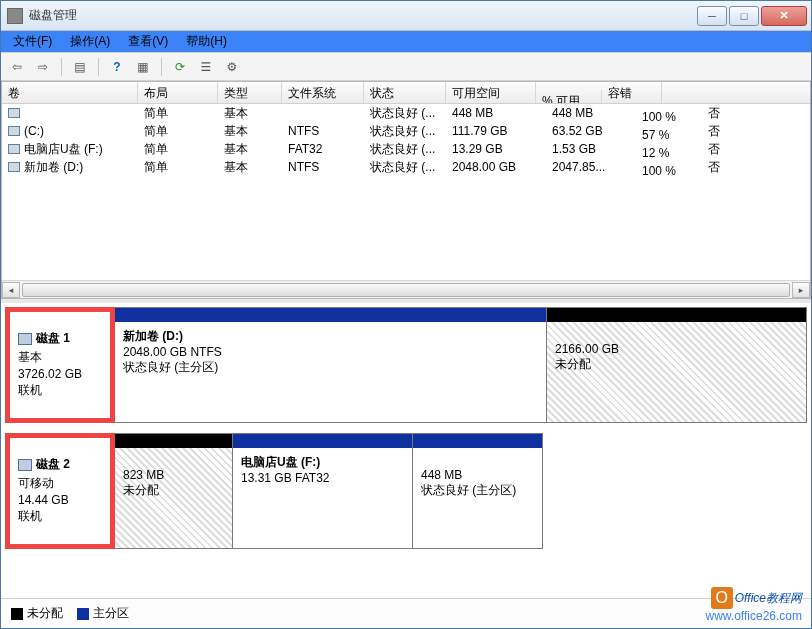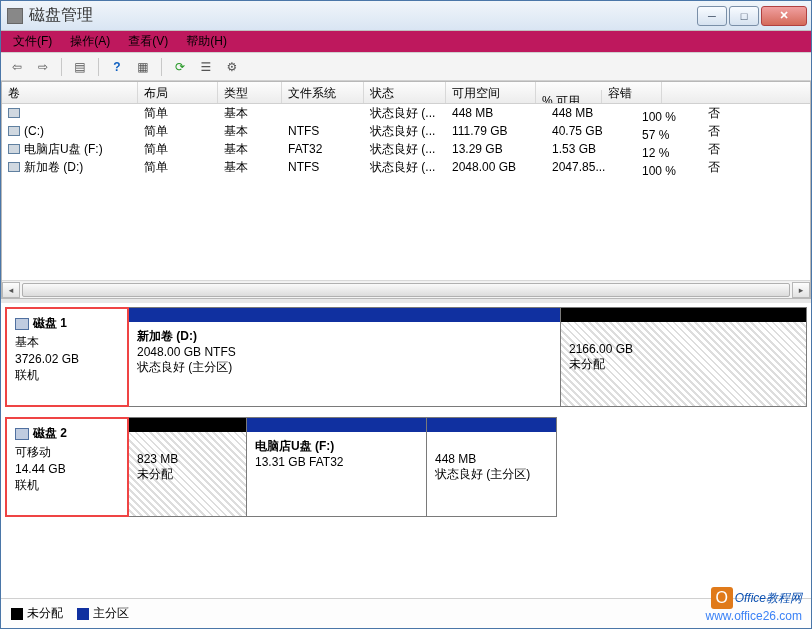--- a/index.html
+++ b/index.html
@@ -1,45 +1,45 @@
 <!DOCTYPE html>
 <html><head>
 <meta charset="utf-8">
 <style>
 * { box-sizing: border-box; margin: 0; padding: 0; font-family: "Microsoft YaHei", "SimSun", Tahoma, sans-serif; font-size: 12px; }
 body { background: #fff; width: 812px; height: 629px; overflow: hidden; position: relative; }
 .window { width: 812px; height: 629px; border: 1px solid #4a76a8; display: flex; flex-direction: column; background: #fff; }
 .titlebar { height: 30px; background: linear-gradient(to bottom, #f0f5fa, #d9e5f3); border-bottom: 1px solid #c0c0c0; display: flex; align-items: center; padding: 0 4px 0 6px; }
 .titlebar .app-icon { width: 16px; height: 16px; background: #888; border: 1px solid #666; margin-right: 6px; display: inline-block; }
-.titlebar .title { flex: 1; color: #333; font-size: 16px; }
+.titlebar .title { flex: 1; color: #333; font-size: 12px; }
 .win-btns { display: flex; gap: 2px; }
 .win-btn { width: 30px; height: 20px; border: 1px solid #7a8fa8; background: linear-gradient(to bottom,#f8fbff,#d6e2f0); border-radius: 3px; display: flex; align-items: center; justify-content: center; font-size: 11px; color: #3a4a60; cursor: default; }
 .win-btn.close { width: 46px; background: linear-gradient(to bottom,#f0a0a0,#d46a5a); border-color:#b04040; color:#fff; font-weight:bold; }
-.menubar { height: 22px; background: #be185d; border-bottom: 1px solid #d0d0d0; display: flex; align-items: flex-start; padding: 0 4px; gap: 2px; }
+.menubar { height: 22px; background: #3b82f6; border-bottom: 1px solid #d0d0d0; display: flex; align-items: flex-start; padding: 0 4px; gap: 2px; }
 .menu-item { padding: 2px 8px; cursor: default; }
 .toolbar { height: 28px; background: #f4f4f4; border-bottom: 1px solid #d0d0d0; display: flex; align-items: center; padding: 0 6px; gap: 6px; }
 .tb-btn { width: 20px; height: 20px; display: flex; align-items: center; justify-content: center; border: 1px solid transparent; cursor: default; color:#555; }
 .tb-sep { width: 1px; height: 18px; background: #c8c8c8; margin: 0 2px; }
 .content { flex: 1; display: flex; flex-direction: column; overflow: hidden; }
 .list-pane { height: 218px; border: 1px solid #b8b8b8; margin: 0; display: flex; flex-direction: column; background: #fff; position: relative; }
 .list-header { display: flex; background: linear-gradient(to bottom,#fdfdfd,#ececec); border-bottom: 1px solid #d0d0d0; height: 22px; flex-shrink: 0; }
 .list-header .col { border-right: 1px solid #d8d8d8; padding: 3px 6px; overflow: hidden; white-space: nowrap; text-overflow: ellipsis; }
 .list-body { flex: 1; overflow: hidden; }
 .list-row { display: flex; height: 18px; align-items: center; }
 .list-row .col { padding: 1px 6px; overflow: hidden; white-space: nowrap; text-overflow: ellipsis; display:flex; align-items:center; }
 .c0{width:136px;} .c1{width:80px;} .c2{width:64px;} .c3{width:82px;} .c4{width:82px;} .c5{width:100px;} .c6{width:90px;} .c7{width:66px;margin-top:8px;} .c8{width:60px;}
 .vol-icon{display:inline-block;width:12px;height:10px;background:#d0d8e0;border:1px solid #6080a0;margin-right:4px;}
 .hscroll { height: 18px; background: #f0f0f0; border-top: 1px solid #d8d8d8; display: flex; align-items: center; flex-shrink:0; }
 .hscroll .arrow { width:18px; height:16px; background:linear-gradient(to bottom,#fdfdfd,#e2e2e2); border:1px solid #b8b8b8; display:flex;align-items:center;justify-content:center;font-size:9px;color:#555;}
 .hscroll .track { flex:1; height:16px; background:#f4f4f4; position:relative;}
 .hscroll .thumb { position:absolute; left:2px; top:1px; right:2px; height:14px; background:linear-gradient(to bottom,#fafafa,#dcdcdc); border:1px solid #b0b0b0; border-radius:2px;}
 .splitter { height: 4px; background: #e8e8e8; cursor: ns-resize; flex-shrink:0; }
 .graphic-pane { flex: 1; overflow: auto; padding: 4px 4px 0 4px; background: #fff; display:flex; flex-direction:column; gap:10px;}
 .disk-block { display:flex; min-height:100px; }
-.disk-info { width:124px; border:2px solid #ef4444; padding:6px 8px; background:#fff; }
+.disk-info { width:110px; border:5px solid #ef4444; padding:18px 8px; background:#fff; }
 .disk-info .disk-hdr{display:flex;align-items:center;gap:4px;margin-bottom:2px;}
 .disk-info .disk-hdr .dicon{width:14px;height:12px;background:#c0cce0;border:1px solid #5070a0;}
 .disk-info .line{margin:1px 0;}
 .disk-parts { flex:1; display:flex; }
 .part { border:1px solid #7a7a7a; border-left:none; display:flex; flex-direction:column; position:relative; }
 .part .stripe { height:14px; background:#000; }
 .part .stripe.blue { background:#1030a0; }
 .part .body { padding:6px 8px; flex:1; background:#fff;}
 .part .name{font-weight:bold;}
 .part .hatched{background:repeating-linear-gradient(45deg,#fff,#fff 3px,#ddd 3px,#ddd 5px);}
@@ -117,21 +117,21 @@
           <div class="list-row">
             <div class="col c0">
               <span class="vol-icon"></span>
               <span>(C:)</span>
             </div>
             <div class="col c1">简单</div>
             <div class="col c2">基本</div>
             <div class="col c3">NTFS</div>
             <div class="col c4">状态良好 (...</div>
             <div class="col c5">111.79 GB</div>
-            <div class="col c6">40.75 GB</div>
+            <div class="col c6">63.52 GB</div>
             <div class="col c7">57 %</div>
             <div class="col c8">否</div>
           </div>
           <div class="list-row">
             <div class="col c0">
               <span class="vol-icon"></span>
               <span>电脑店U盘 (F:)</span>
             </div>
             <div class="col c1">简单</div>
             <div class="col c2">基本</div>

